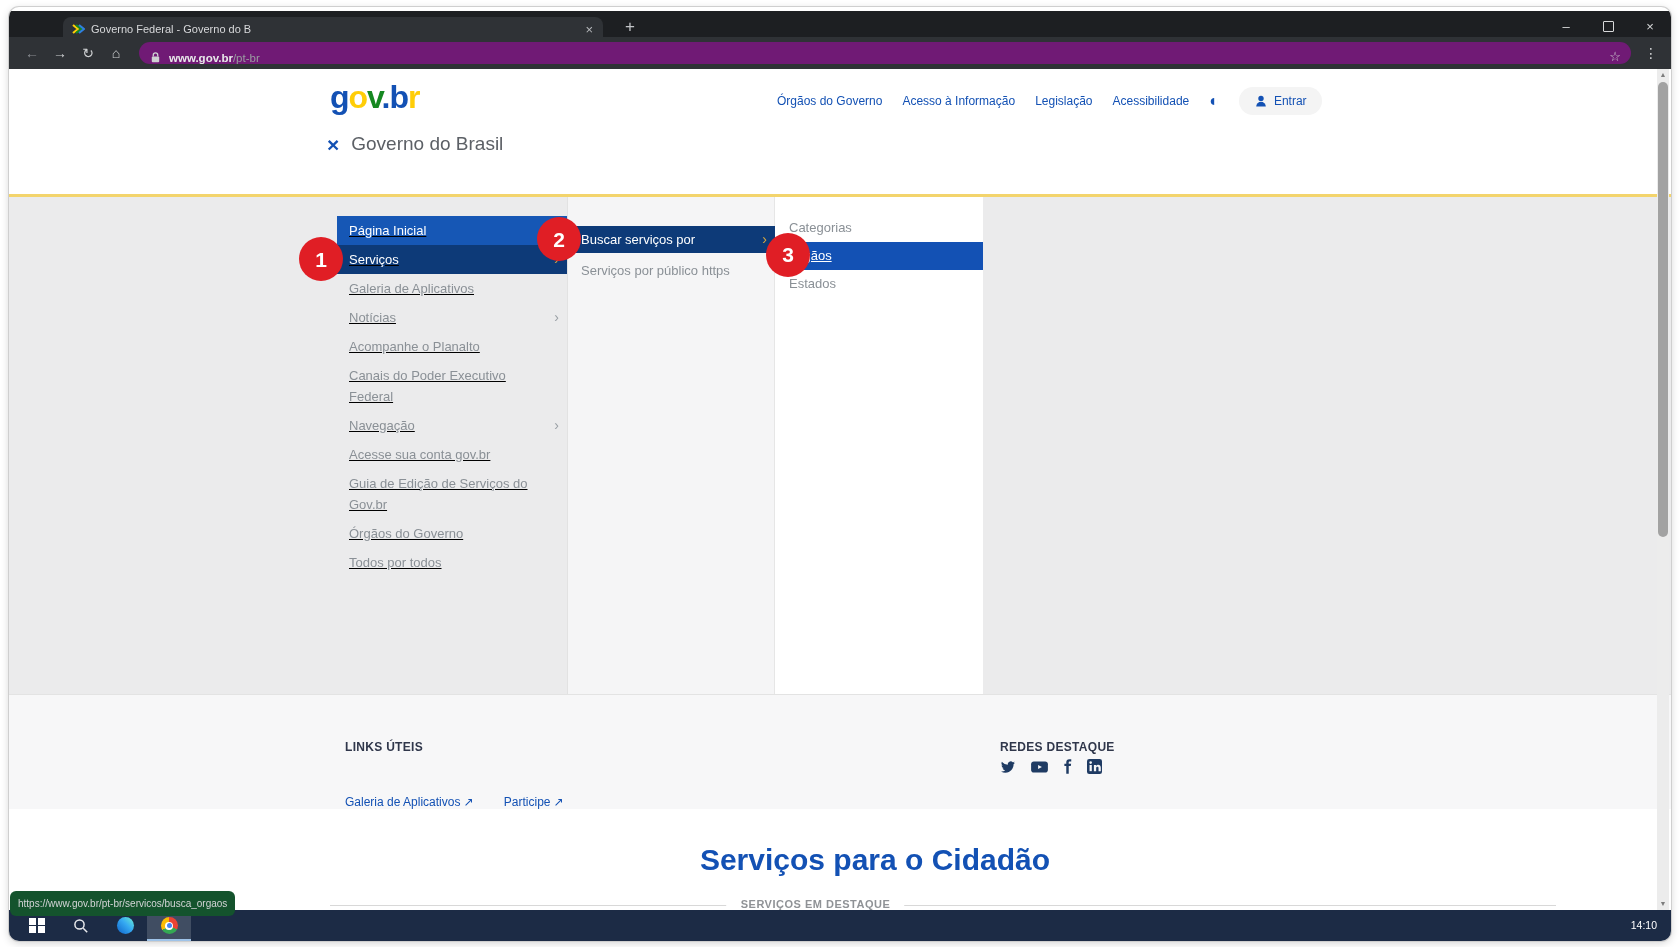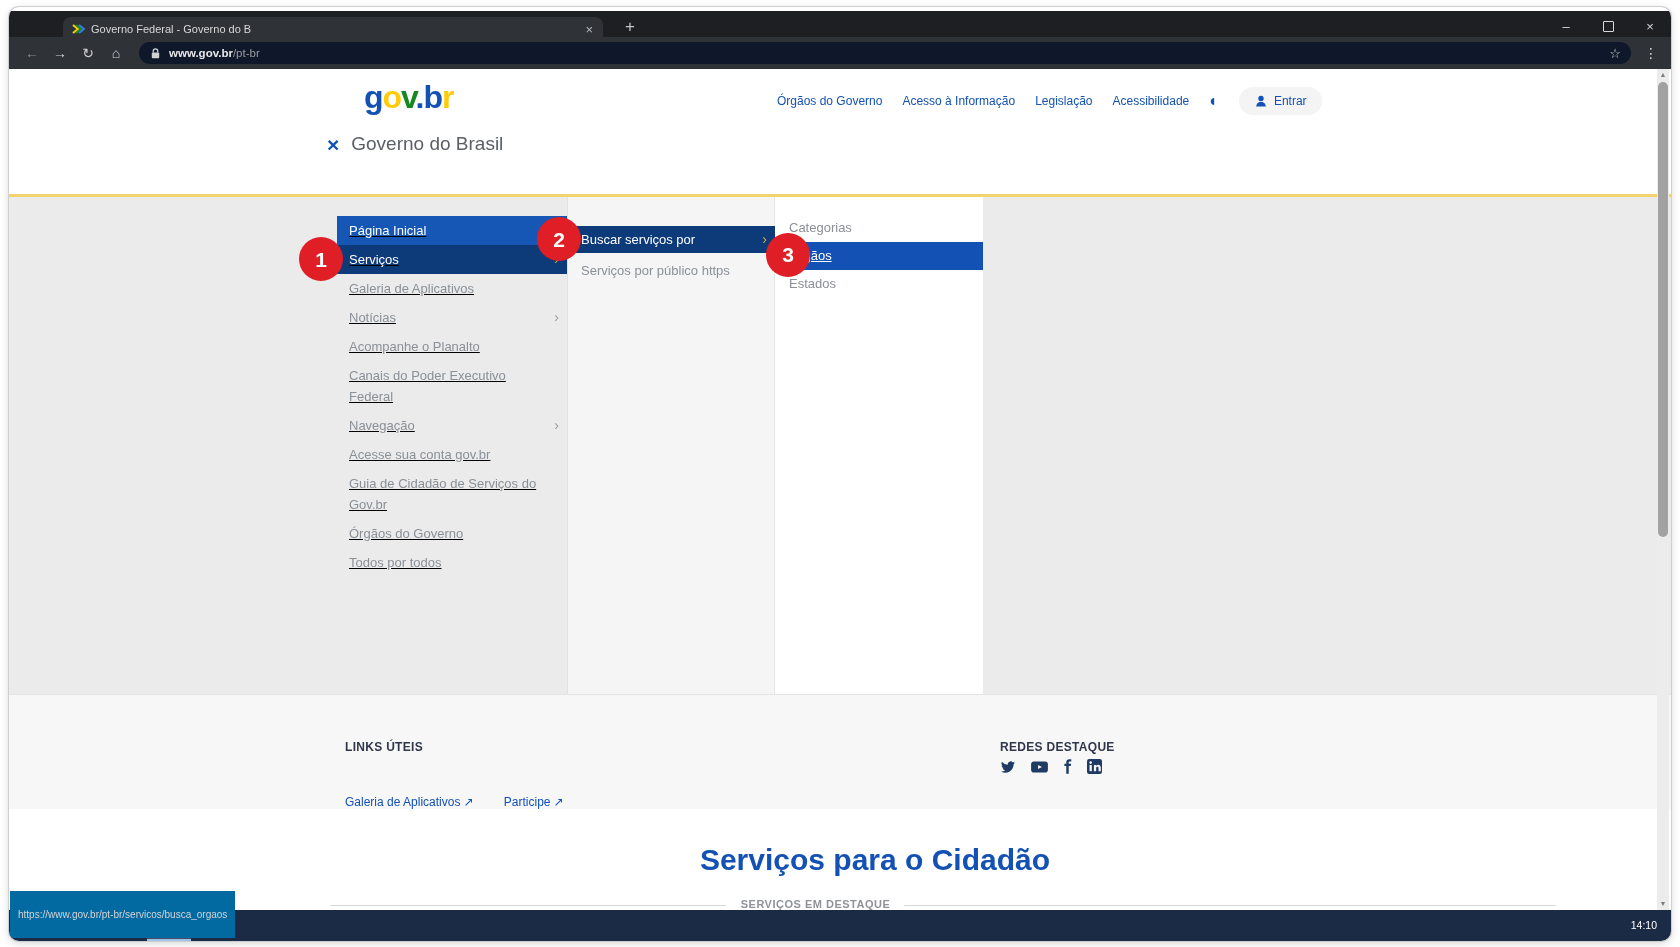--- a/index.html
+++ b/index.html
@@ -17,36 +17,36 @@
   .newtab{position:absolute;left:608px;top:5px;width:26px;height:22px;color:#c3c5c8;
           font-size:17px;text-align:center;line-height:22px;}
   .wincontrols{position:absolute;right:0;top:0;height:30px;display:flex;}
   .wc{width:42px;height:30px;display:flex;align-items:center;justify-content:center;
       color:#d8d9da;font-size:13px;}
   .wc .sq{width:9px;height:9px;border:1.5px solid #d8d9da;border-radius:1px;display:block;}
   .toolbar{position:absolute;left:0;top:30px;width:100%;height:32px;background:#2f3236;
            display:flex;align-items:center;padding:0 10px;box-sizing:border-box;gap:2px;}
   .tb-ic{width:26px;text-align:center;font-size:14px;color:#cfd1d3;}
   .tb-ic.dim{color:#8b8e93;}
-  .omnibox{flex:1;height:22px;background:#0f172a;border-radius:12px;margin:10px 8px;
-           display:flex;align-items:center;padding:0 10px;box-sizing:border-box;gap:7px;}
+  .omnibox{flex:1;height:22px;background:#701a75;border-radius:12px;margin:10px 8px;
+           display:flex;align-items:flex-end;padding:0 10px;box-sizing:border-box;gap:7px;}
   .url{font-size:11.5px;color:#e8e9ea;font-weight:bold;white-space:nowrap;}
   .url .path{color:#9a9da1;font-weight:normal;}
   .omni-star{margin-left:auto;font-size:13px;color:#cfd1d3;}
   .dots{width:20px;text-align:center;font-size:14px;color:#cfd1d3;}
   
   .viewport{position:absolute;left:0;top:62px;width:100%;height:841px;background:#fff;overflow:hidden;}
   
   .sb{position:absolute;right:2px;top:0;width:12px;height:841px;background:#ececec;z-index:60;}
   .sb-ar{position:absolute;left:0;width:12px;height:12px;font-size:7px;color:#7c7c7c;
          text-align:center;line-height:12px;}
   .sb-thumb{position:absolute;left:1px;top:13px;width:10px;height:455px;background:#a2a2a2;border-radius:5px;}
   
   .site-header{position:absolute;left:0;top:0;width:100%;height:125px;background:#fff;}
-  .logo{position:absolute;left:321px;top:10px;font-size:32px;font-weight:bold;letter-spacing:-1px;margin-left:34px;}
+  .logo{position:absolute;left:321px;top:10px;font-size:32px;font-weight:bold;letter-spacing:-1px;}
   .menu-head{position:absolute;left:318px;top:64px;display:flex;align-items:center;gap:12px;}
   .menu-close{color:#1351b4;font-size:21px;font-weight:bold;line-height:1;}
   .menu-title{color:#5c6066;font-size:19px;}
   .topnav{position:absolute;left:768px;top:14px;height:36px;display:flex;align-items:center;gap:20px;}
   .topnav a{color:#1351b4;font-size:12px;text-decoration:none;white-space:nowrap;}
   .contrast{color:#1351b4;font-size:16px;line-height:1;}
   .login{background:#f4f4f4;border-radius:17px;padding:7px 15px;display:flex;align-items:center;gap:6px;}
   .login span{color:#1351b4;font-size:12px;}
   
   .yellowline{position:absolute;left:0;top:125px;width:100%;height:3px;background:#f3d46c;}
@@ -88,22 +88,22 @@
   .f-social{position:absolute;left:991px;top:64px;display:flex;gap:15px;align-items:center;}
   
   .pagewhite{position:absolute;left:0;top:740px;width:100%;height:105px;background:#fff;}
   .pg-heading{position:absolute;left:321px;top:34px;width:1090px;text-align:center;
               color:#1351b4;font-size:30px;font-weight:bold;}
   .pg-divider{position:absolute;left:321px;top:96px;width:1226px;border-top:1px solid #d8d8d8;}
   .pg-divlabel{position:absolute;left:39.6%;top:-8px;transform:translateX(-50%);background:#fff;
                padding:0 14px;color:#8f9296;font-size:11px;font-weight:bold;letter-spacing:.5px;
                white-space:nowrap;}
   
-  .tooltip{position:absolute;left:1px;top:884px;height:19px;background:#0369a1;border-radius:0;
-           color:#d3d4d6;font-size:10px;line-height:19px;padding:14px 8px;z-index:80;white-space:nowrap;}
+  .tooltip{position:absolute;left:1px;top:884px;height:19px;background:#14532d;border-radius:6px;
+           color:#d3d4d6;font-size:10px;line-height:19px;padding:3px 8px;z-index:80;white-space:nowrap;}
   .taskbar{position:absolute;left:0;top:903px;width:100%;height:31px;background:#1c2b45;z-index:70;}
   .tb-apps{position:absolute;left:6px;top:0;height:31px;display:flex;}
   .tk{width:44px;height:31px;display:flex;align-items:center;justify-content:center;}
   .tk.active{background:rgba(255,255,255,.16);box-shadow:inset 0 -2px 0 #9fc3e8;}
   .winlogo{display:grid;grid-template-columns:7px 7px;grid-template-rows:7px 7px;gap:1.5px;}
   .winlogo i{background:#fff;display:block;}
   .edge{width:17px;height:17px;border-radius:50%;
         background:linear-gradient(225deg,#6df0d2 0%,#35a9f2 45%,#0d62c9 100%);}
   .chrome{width:17px;height:17px;border-radius:50%;position:relative;
           background:conic-gradient(#ea4335 0 33%,#34a853 0 66%,#fbbc05 0 100%);}
@@ -190,21 +190,21 @@
         <span class="lbl">Serviços</span>
         <span class="arr">›</span>
         <div class="badge b1">1</div>
       </div>
       <div class="m-row"><span class="lbl">Galeria de Aplicativos</span></div>
       <div class="m-row"><span class="lbl">Notícias</span><span class="arr">›</span></div>
       <div class="m-row"><span class="lbl">Acompanhe o Planalto</span></div>
       <div class="m-row"><span class="lbl">Canais do Poder Executivo Federal</span></div>
       <div class="m-row"><span class="lbl">Navegação</span><span class="arr">›</span></div>
       <div class="m-row"><span class="lbl">Acesse sua conta gov.br</span></div>
-      <div class="m-row"><span class="lbl">Guia de Cidadão de Serviços do Gov.br</span></div>
+      <div class="m-row"><span class="lbl">Guia de Edição de Serviços do Gov.br</span></div>
       <div class="m-row"><span class="lbl">Órgãos do Governo</span></div>
       <div class="m-row"><span class="lbl">Todos por todos</span></div>
     </div>
 
     <div class="col2">
       <div class="m2-row hl2">
         <span class="lbl">Buscar serviços por</span>
         <span class="arr">›</span>
         <div class="badge b2">2</div>
       </div>

